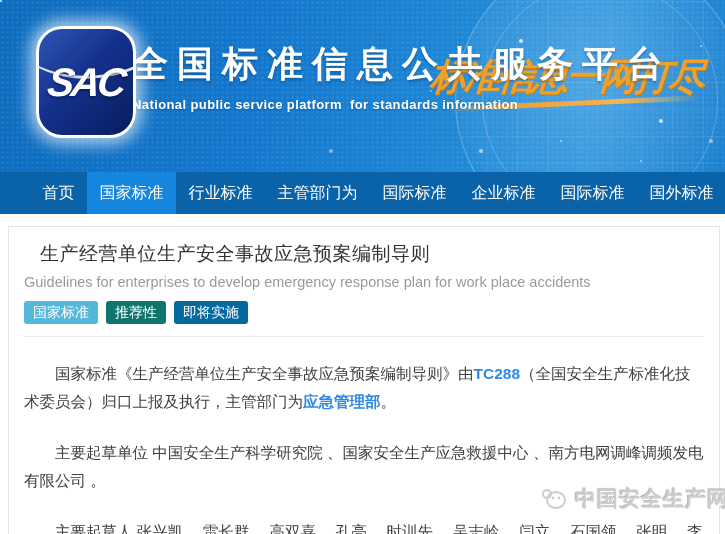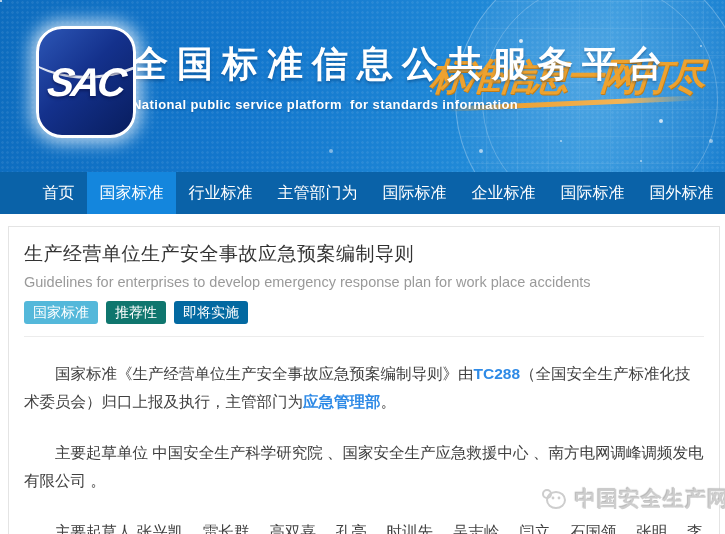--- a/index.html
+++ b/index.html
@@ -55,21 +55,21 @@
 
   
   .nav{position:absolute;left:0;top:172px;width:725px;height:42px;background:#0a62a8;
        display:flex;align-items:stretch;padding-left:30px;overflow:hidden;}
   .nav-item{color:#fff;font-size:16px;line-height:42px;padding:0 12.5px;white-space:nowrap;cursor:pointer;}
   .nav-item.active{background:#1486dd;}
 
   
   .card{position:absolute;left:8px;top:226px;width:712px;height:380px;
         border:1px solid #e4e4e4;background:#fff;padding:0 15px;}
-  .card h1{margin:14px 0 0;font-size:19px;font-weight:normal;color:#333;letter-spacing:.5px;}
+  .card h1{margin:14px 16px 0;font-size:19px;font-weight:normal;color:#333;letter-spacing:.5px;}
   .sub{margin-top:7px;font-size:14.5px;color:#9a9a9a;}
   .tags{margin-top:11px;display:flex;gap:8px;}
   .tag{color:#fff;font-size:14px;line-height:19px;padding:2px 9px;border-radius:3px;white-space:nowrap;}
   .divider{margin:12px 0 0;border:none;border-top:1px solid #ececec;}
   .card p{margin:23px 0 0;font-size:15.5px;line-height:28px;color:#404040;text-indent:2em;}
   .card p + p{}
   .lnk{color:#2e8ae6;text-decoration:none;cursor:pointer;font-weight:bold;}
 
   
   .wm{position:absolute;left:540px;top:485px;display:flex;align-items:center;gap:5px;z-index:5;}

